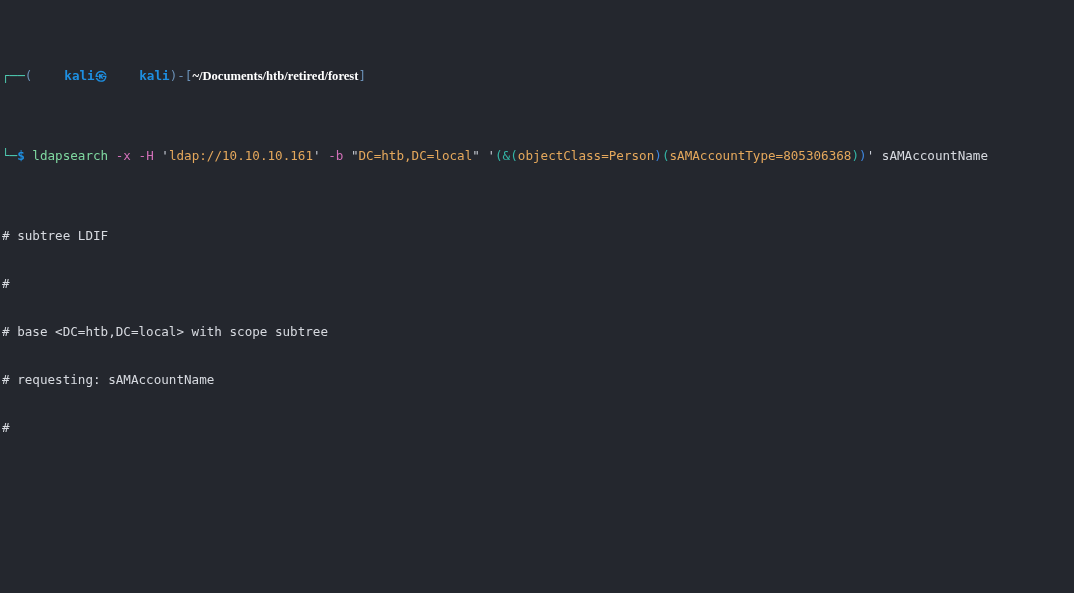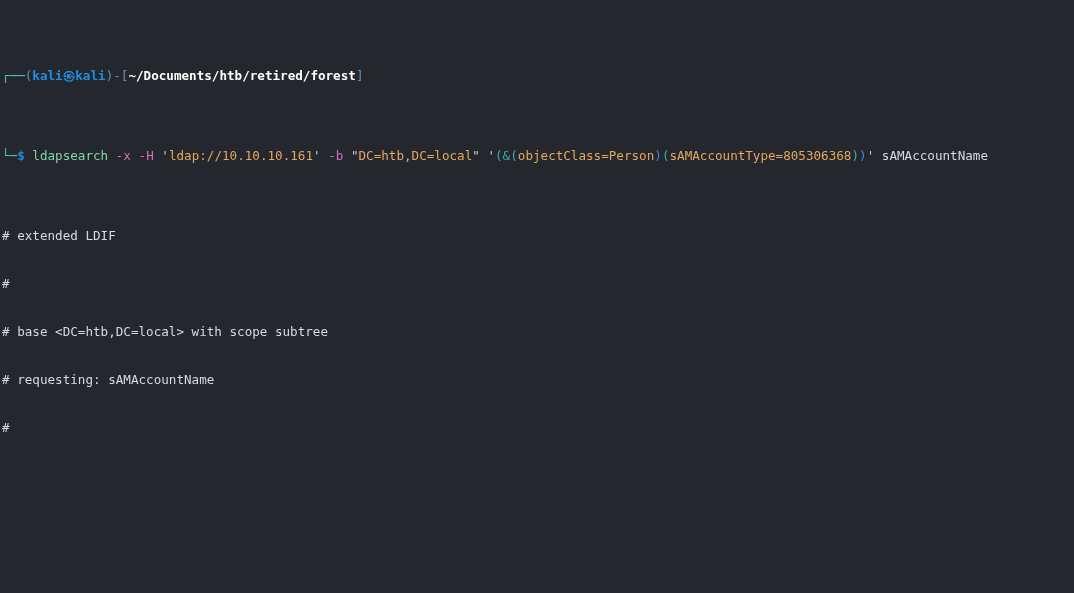--- a/index.html
+++ b/index.html
@@ -31,23 +31,23 @@
   }
   .line {
     height: 16px;
     white-space: pre;
   }
   .blank { height: 16px; }
 
   
   .tok-frame   { color: #4ec9b0; }           
   .tok-paren   { color: #6a8fb5; }           
-  .tok-user    { color: #1e8fe1; font-weight: bold; }  
+  .tok-user    { color: #1e8fe1; font-weight: bold; margin-left: 32px; }  
   .tok-logo    { color: #1e8fe1; font-weight: bold; }  
-  .tok-path    { color: #ffffff; font-weight: bold; }  
+  .tok-path    { color: #ffffff; font-weight: bold; font-family: Liberation Serif, serif; }  
   .tok-dollar  { color: #1e8fe1; font-weight: bold; }  
   .tok-cmd     { color: #7fd8a0; text-align: center; }           
   .tok-flag    { color: #d16fb8; }           
   .tok-str     { color: #e5a85c; }           
   .tok-quote   { color: #c7ccd4; }           
   .tok-br-blue { color: #3e86e0; }           
   .tok-br-teal { color: #33b5a6; }           
   .tok-plain   { color: #d7dae0; }           
 </style>
 </head>
@@ -56,21 +56,21 @@
 <div id="terminal">
   <div class="screen">
 
     
     <div class="line"><span class="tok-frame">┌──</span><span class="tok-paren">(</span><span class="tok-user">kali</span><span class="tok-logo">㉿</span><span class="tok-user">kali</span><span class="tok-paren">)</span><span class="tok-paren">-</span><span class="tok-paren">[</span><span class="tok-path">~/Documents/htb/retired/forest</span><span class="tok-paren">]</span></div>
 
     
     <div class="line"><span class="tok-frame">└─</span><span class="tok-dollar">$</span><span class="tok-plain"> </span><span class="tok-cmd">ldapsearch</span><span class="tok-plain"> </span><span class="tok-flag">-x</span><span class="tok-plain"> </span><span class="tok-flag">-H</span><span class="tok-plain"> </span><span class="tok-quote">'</span><span class="tok-str">ldap://10.10.10.161</span><span class="tok-quote">'</span><span class="tok-plain"> </span><span class="tok-flag">-b</span><span class="tok-plain"> </span><span class="tok-quote">"</span><span class="tok-str">DC=htb,DC=local</span><span class="tok-quote">"</span><span class="tok-plain"> </span><span class="tok-quote">'</span><span class="tok-br-teal">(&amp;</span><span class="tok-br-teal">(</span><span class="tok-str">objectClass=Person</span><span class="tok-br-blue">)</span><span class="tok-br-teal">(</span><span class="tok-str">sAMAccountType=805306368</span><span class="tok-br-teal">)</span><span class="tok-br-blue">)</span><span class="tok-quote">'</span><span class="tok-plain"> </span><span class="tok-plain">sAMAccountName</span></div>
 
     
-    <div class="line tok-plain"># extended LDIF</div>
+    <div class="line tok-plain"># subtree LDIF</div>
     <div class="line tok-plain">#</div>
     <div class="line tok-plain"># base &lt;DC=htb,DC=local&gt; with scope subtree</div>
     <div class="line tok-plain"># requesting: sAMAccountName</div>
     <div class="line tok-plain">#</div>
     <div class="blank"></div>
 
     
     
     
     

